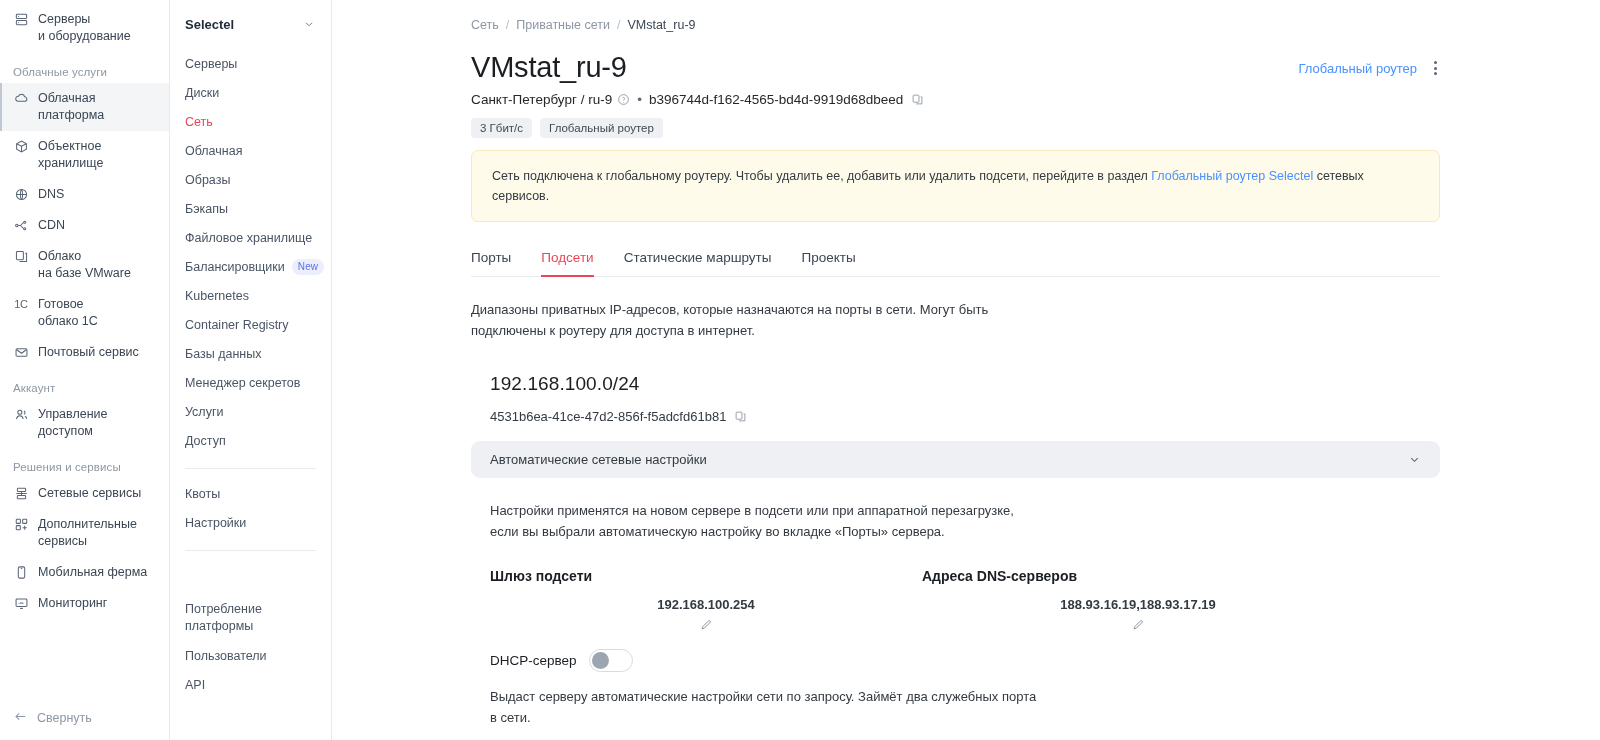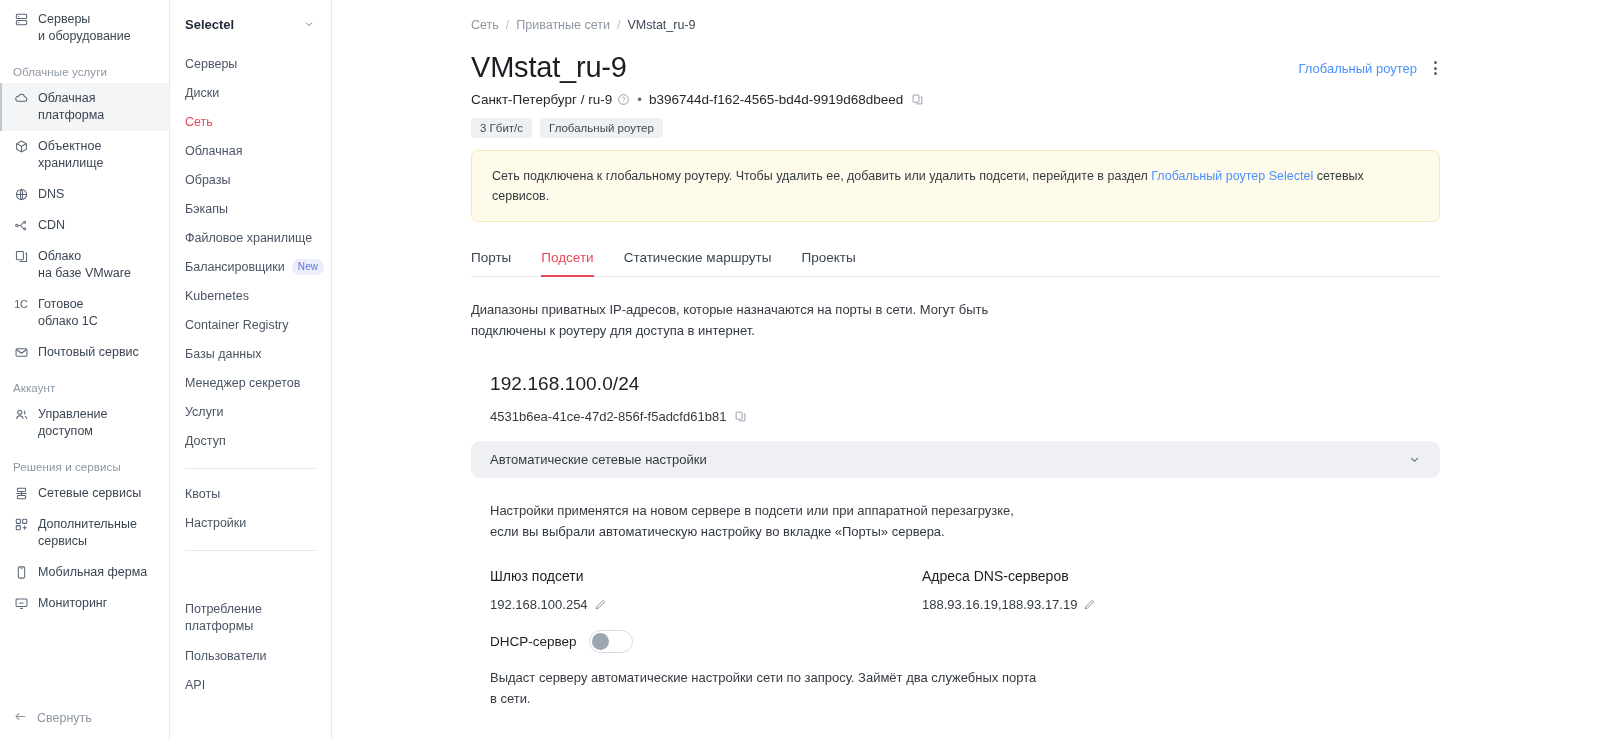--- a/index.html
+++ b/index.html
@@ -187,26 +187,26 @@
     cursor: pointer;
   }
   .accordion .atitle { font-size: 13px; color: #333a41; }
   .accordion .achev { margin-left: auto; color: #5a6676; display:flex; }
 
   .body-note {
     margin: 22px 0 0 19px; font-size: 13px; color: #333a41;
     line-height: 21px; white-space: pre-line;
   }
 
-  .fields { display: flex; margin: 26px 0 0 19px; }
+  .fields { display: flex; margin: 26px 0 0 19px; font-weight: bold; }
   .field { width: 432px; }
   .field .flabel { font-size: 14px; color: #1b1f23; }
   .field .fvalue {
     margin-top: 13px; font-size: 13px; color: #333a41;
-    display: flex; align-items: center; gap: 6px;
+    display: flex; align-items: center; gap: 6px; flex-direction: column;
   }
   .pencil { color: #7b848f; cursor: pointer; display:flex; }
 
   .dhcp-row {
     display: flex; align-items: center; gap: 12px;
     margin: 18px 0 0 19px;
   }
   .dhcp-row .dlabel { font-size: 13.5px; color: #1b1f23; }
   .toggle {
     width: 44px; height: 23px; border-radius: 12px;

